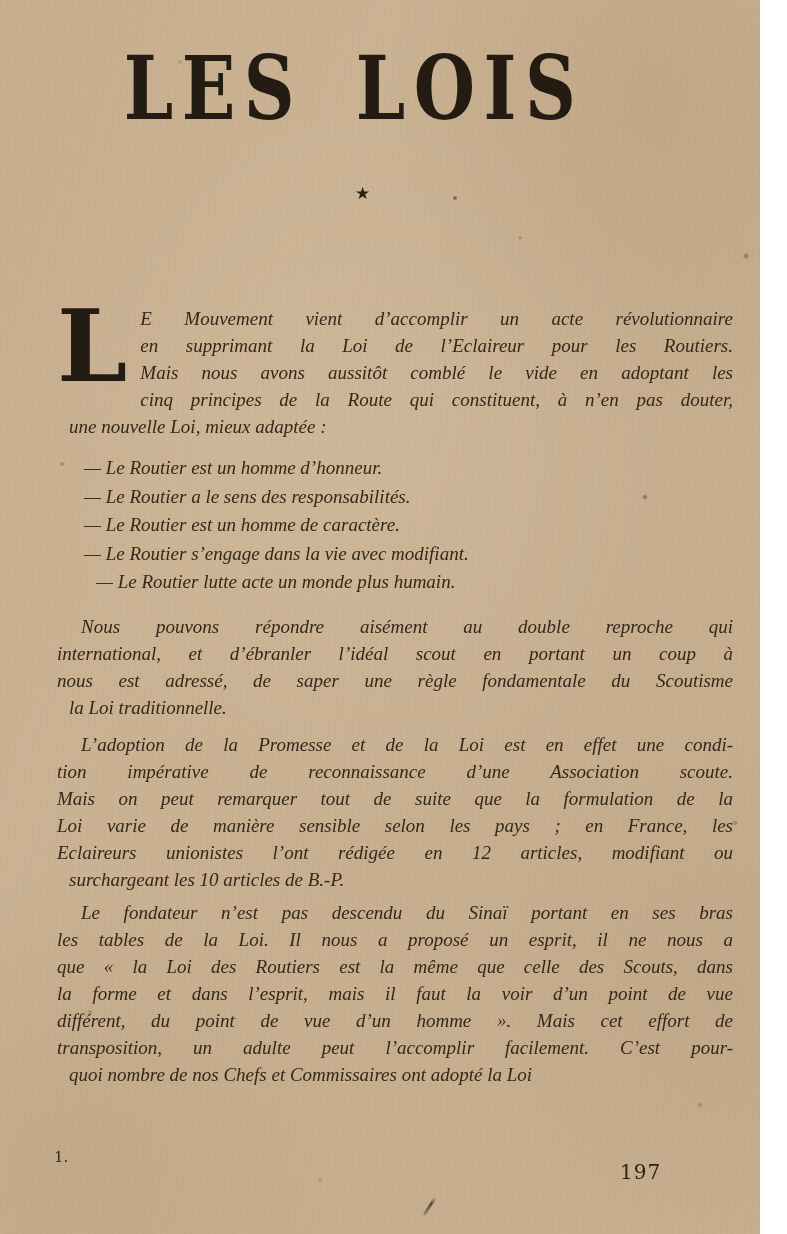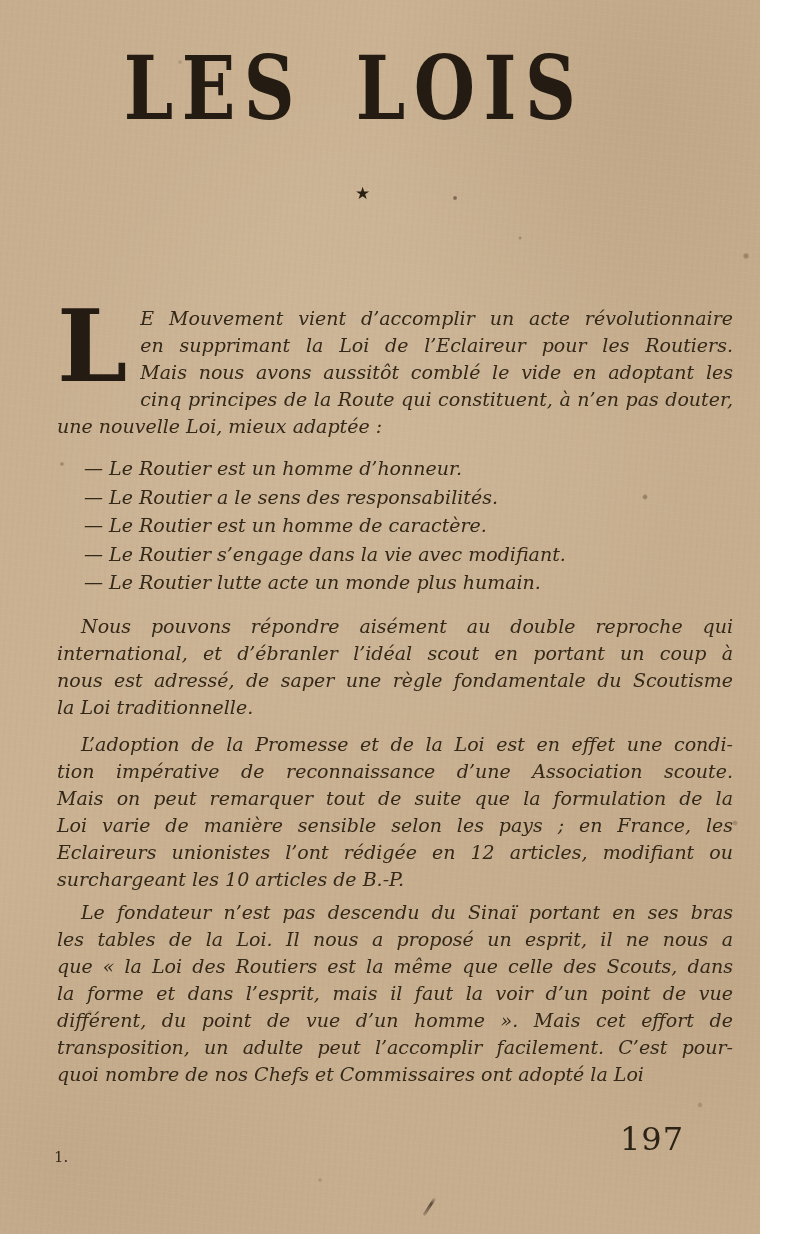--- a/index.html
+++ b/index.html
@@ -66,22 +66,23 @@
     left: 57px; top: 305px;
     width: 676px;
     color: #342819;
     font-style: italic;
     font-size: 19px;
   }
   .tline {
     line-height: 27px;
     text-align: justify;
     text-align-last: justify;
+    font-family: Liberation Serif, serif;
   }
-  .tline-last { text-align-last: left; }
+  .tline-last { text-align-last: left; margin-left: 12px; }
   .indent .tline-first { text-indent: 24px; }
   .dropcap {
     float: left;
     font-style: normal;
     font-weight: 700;
     font-size: 100px;
     line-height: 78px;
     height: 80px;
     padding: 2px 13px 0 0;
     color: #241b12;
@@ -91,22 +92,22 @@
     text-align: center;
     text-align-last: left;
     padding-left: 27px;
     line-height: 28.5px;
   }
   .para-reproche  { margin-top: 16px; }
   .para-adoption  { margin-top: 10px; }
   .para-fondateur { margin-top: 6px; }
   .pagenum {
     position: absolute;
-    left: 620px; top: 1120px;
-    font-size: 32px;
+    left: 620px; top: 1160px;
+    font-size: 20px;
     font-style: normal;
     color: #2c2216;
     letter-spacing: 1px;
   }
   .footmark {
     position: absolute;
     left: 54px; top: 1148px;
     font-size: 15px;
     font-style: normal;
     color: #352a1c;

